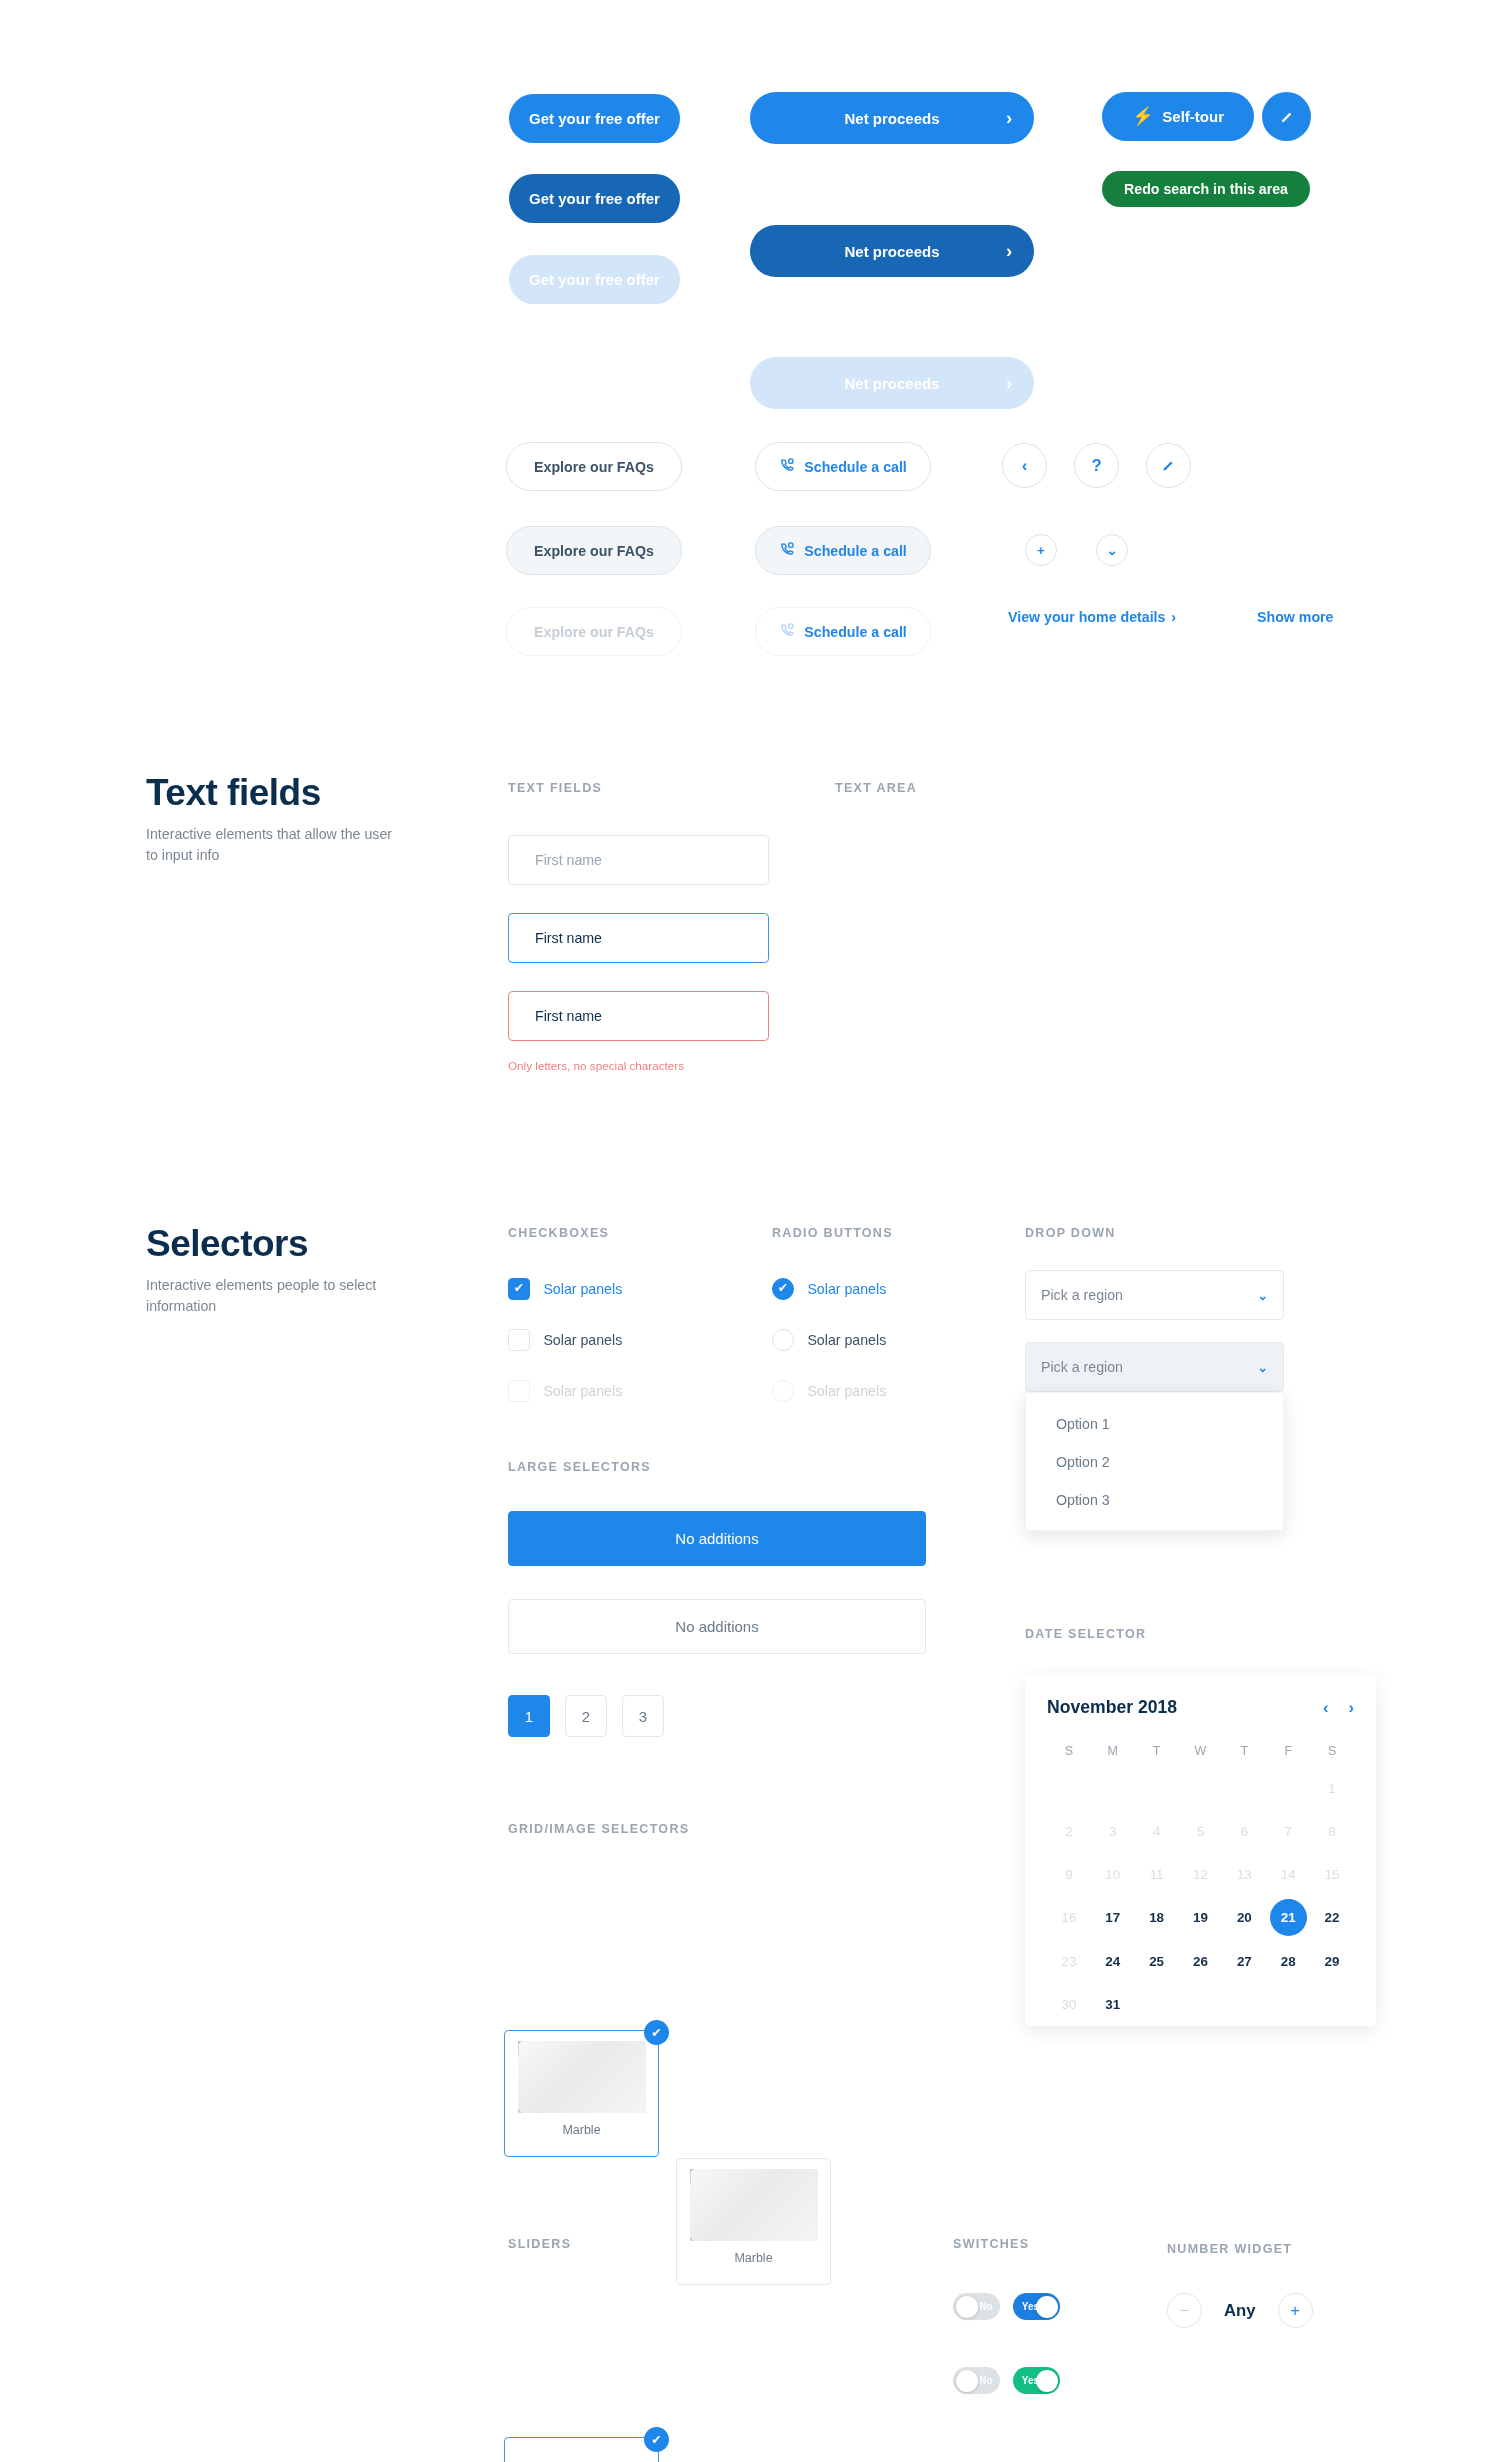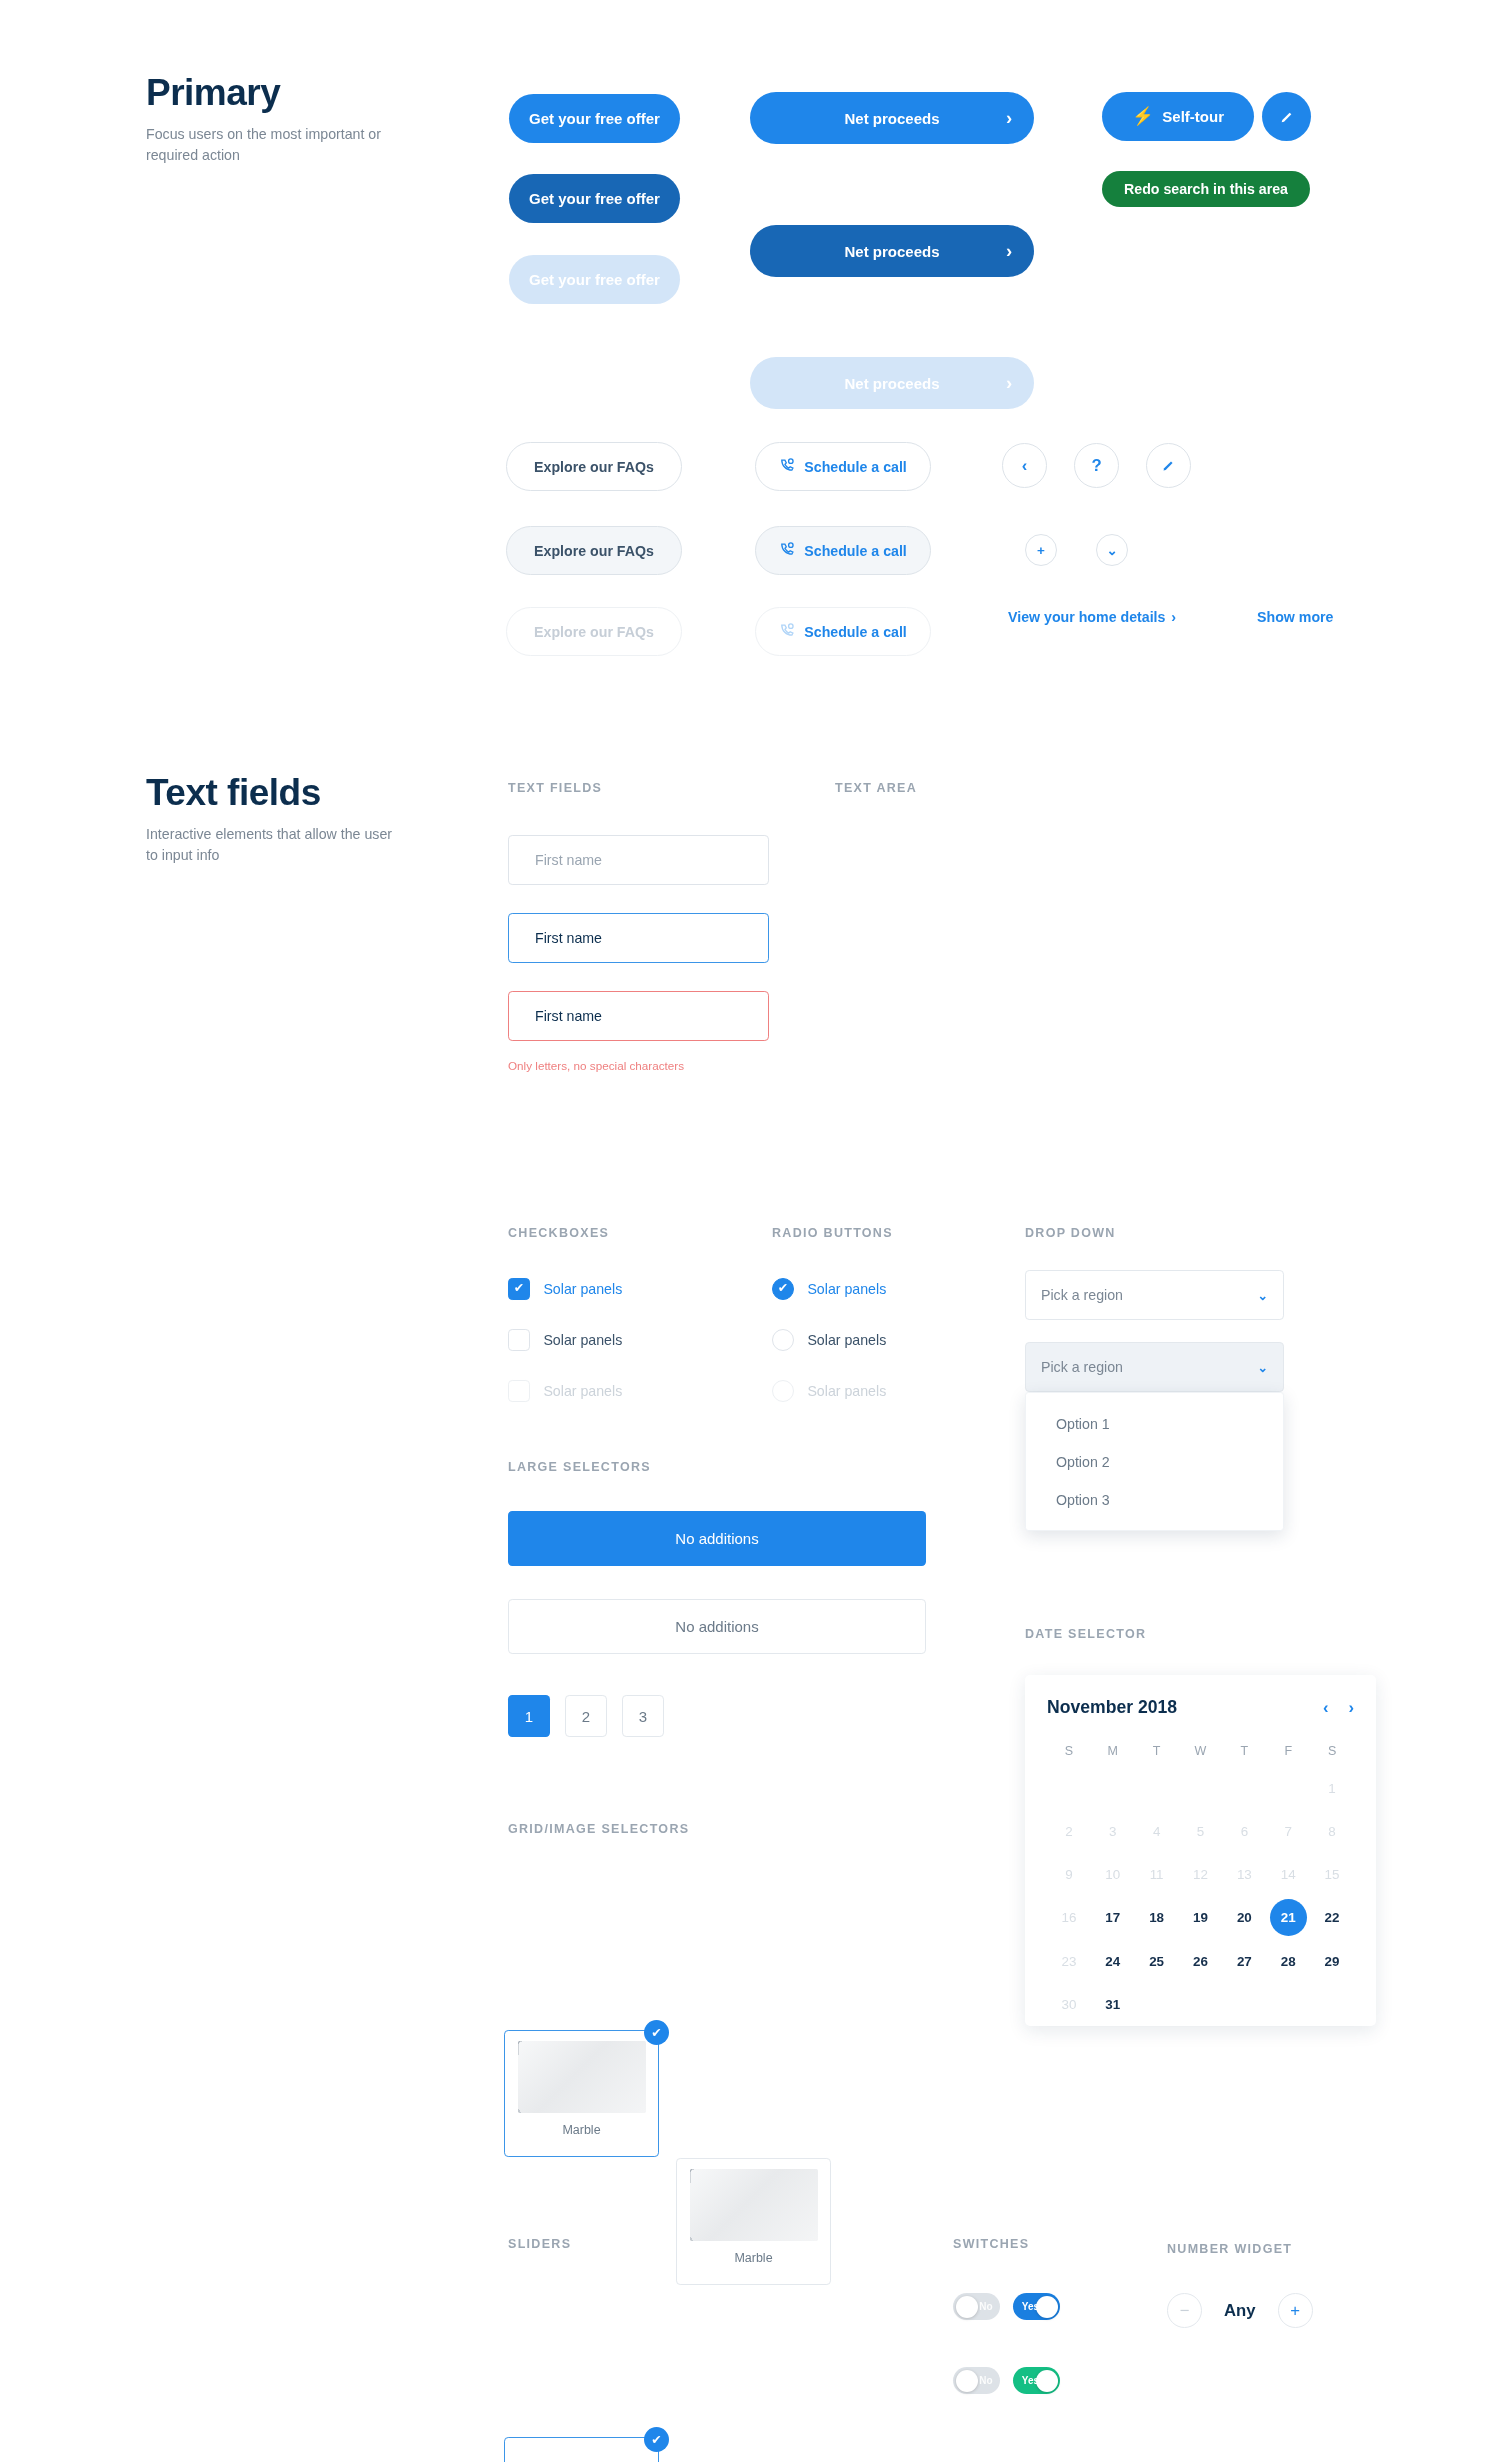--- a/index.html
+++ b/index.html
@@ -266,24 +266,20 @@
   }
   .nw-btn.minus { color: #c9d1d9; }
   .nw-btn.plus  { color: #1f86ea; }
   .nw-val { font-size: 16.7px; font-weight: 700; color: #0c2e4e; }
 </style>
 </head>
 <body>
 
 <div class="page">
 
-  <div class="abs" style="left:146px; top:74px;">
-    <div class="sec-title">Primary</div>
-    <div class="sec-desc">Focus users on the most important or required action</div>
-  </div>
 
   <button class="btn-pill p-default btn-sm abs" style="left:509px; top:94px;">Get your free offer</button>
   <button class="btn-pill p-hover btn-sm abs" style="left:509px; top:174px;">Get your free offer</button>
   <button class="btn-pill p-disabled btn-sm abs" style="left:509px; top:255px;">Get your free offer</button>
 
   <button class="btn-pill p-default btn-wide abs" style="left:750px; top:92px;">
     <span>Net proceeds</span>
     <span class="chev">›</span>
   </button>
   <button class="btn-pill p-hover btn-wide abs" style="left:750px; top:173px;">
@@ -363,20 +359,24 @@
 
   <div class="grp-label abs" style="left:508px; top:781px;">TEXT FIELDS</div>
   <div class="grp-label abs" style="left:835px; top:781px;">TEXT AREA</div>
 
   <input class="tf abs" style="left: 508px; top: 835px;" type="text" placeholder="First name">
   <input class="tf focus abs" style="left: 508px; top: 913px;" type="text" value="First name">
   <input class="tf error abs" style="left: 508px; top: 991px;" type="text" value="First name">
   <div class="tf-err-msg abs" style="left:508px; top:1051px;">Only letters, no special characters</div>
 
 
+  <div class="abs" style="left:146px; top:1225px;">
+    <div class="sec-title">Selectors</div>
+    <div class="sec-desc">Interactive elements people to select information</div>
+  </div>
 
   <div class="grp-label abs" style="left:508px; top:1226px;">CHECKBOXES</div>
   <div class="abs" style="left:508px; top:1276px; display:flex; flex-direction:column; gap:26px;">
     <div class="opt-row">
       <span class="cb on">
           <span class="tick">✔</span>
         </span>
       <span class="opt-label sel">Solar panels</span>
     </div>
     <div class="opt-row">

